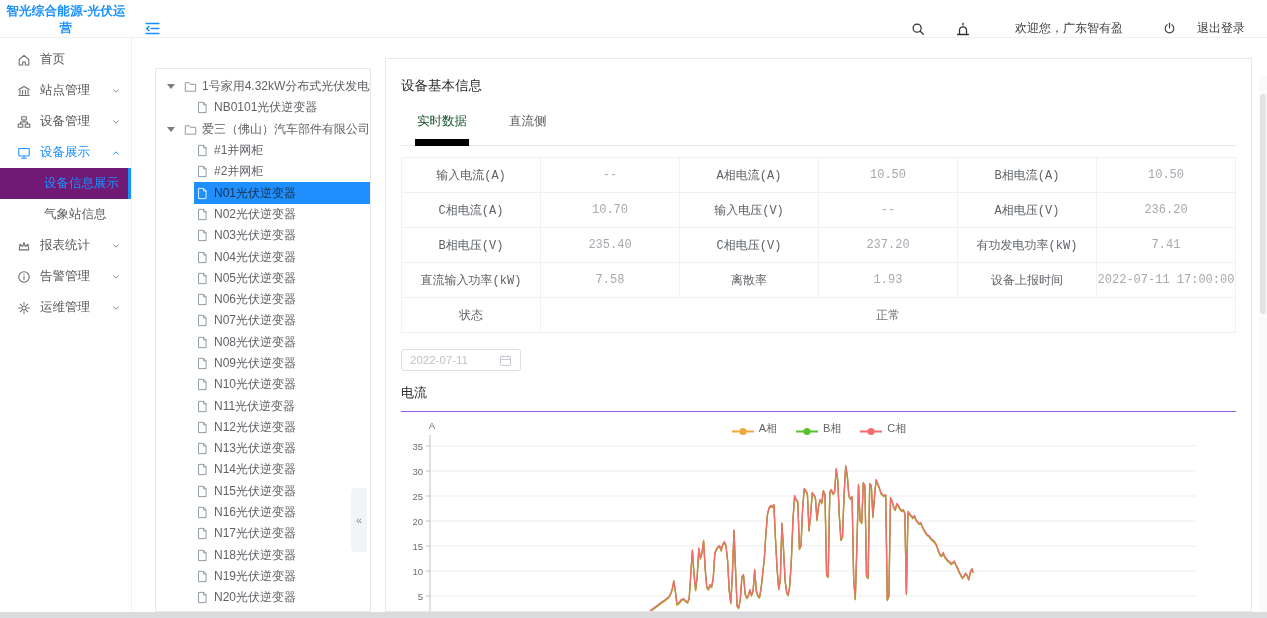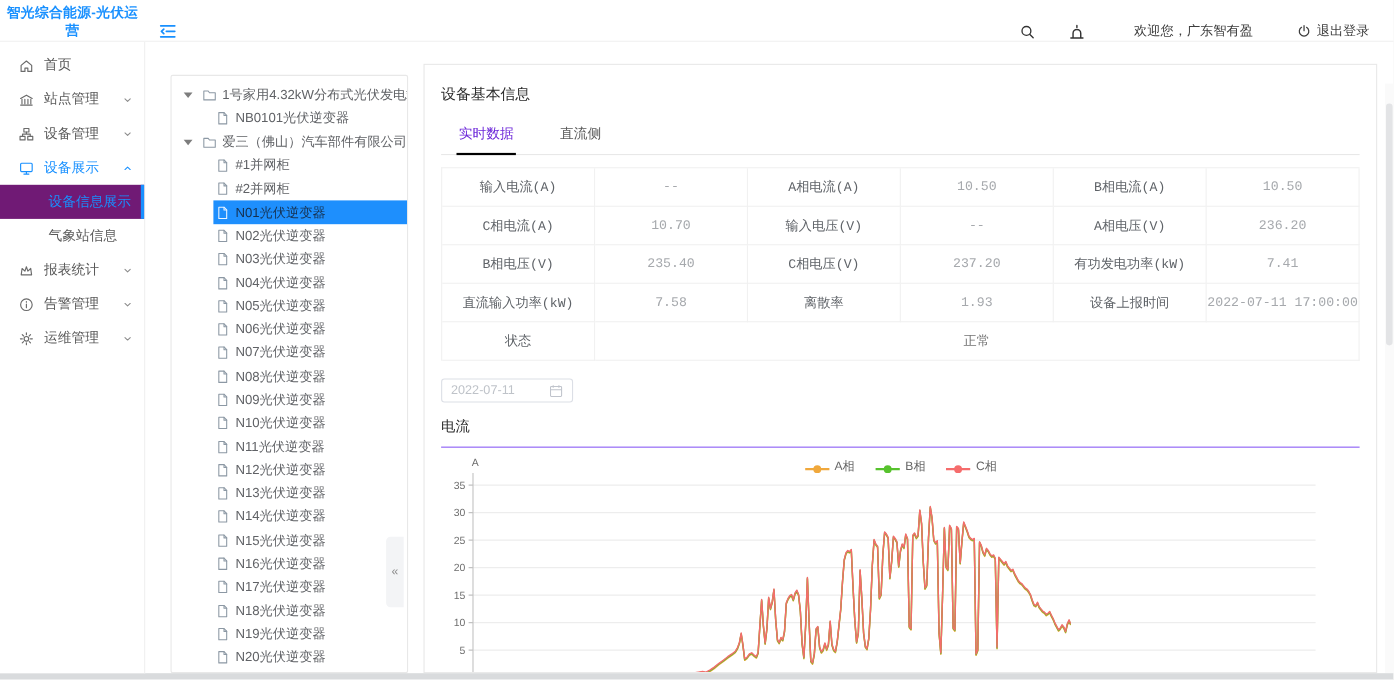--- a/index.html
+++ b/index.html
@@ -7,21 +7,21 @@
   body { font-family:"Liberation Sans","DejaVu Sans",sans-serif; }
   #page { position:relative; width:1267px; height:618px; background:#fff; overflow:hidden; font-size:12px; color:#595959; }
 
   
   #header { position:absolute; top:0; left:0; right:0; height:38px; background:#fff; border-bottom:1px solid #f0f0f0; display:flex; align-items:flex-end; z-index:6; }
   .logo { width:132px; text-align:center; color:#1890ff; font-weight:bold; font-size:12.5px; letter-spacing:.3px; }
   .fold-btn { margin-left:12px; color:#1890ff; display:flex; cursor:pointer; }
   .header-right { margin-left:auto; display:flex; align-items:center; padding-right:22px; color:#3c3c3c; }
   .hicon { color:#333; display:flex; margin-left:30px; cursor:pointer; }
   .welcome { margin-left:44px; font-size:12px; color:#3c3c3c; }
-  .logout { margin-left:40px; display:flex; align-items:center; gap:5px; color:#3c3c3c; cursor:pointer; }
+  .logout { margin-left:40px; display:flex; align-items:center; gap:21px; color:#3c3c3c; cursor:pointer; }
 
   
   #sidebar { position:absolute; top:38px; left:0; width:132px; bottom:6px; background:#fff; border-right:1px solid #f0f0f0; padding-top:6px; z-index:5; }
   .mi { height:31px; display:flex; align-items:center; padding:0 10px 0 17px; font-size:12.5px; color:#595959; cursor:pointer; }
   .mi .mi-ic { display:flex; margin-right:9px; color:#6b6b6b; }
   .mi .chev { margin-left:auto; display:flex; color:#8c8c8c; }
   .mi.parent-active { color:#1890ff; }
   .mi.parent-active .mi-ic, .mi.parent-active .chev { color:#1890ff; }
   .smi { height:31px; display:flex; align-items:center; padding-left:44px; font-size:12.5px; color:#595959; cursor:pointer; position:relative; }
   .smi.active { background:#701a75; color:#1890ff; }
@@ -41,21 +41,21 @@
   .tnode-inner svg { flex:none; color:#8c98a4; }
   .tnode-inner.selected { background:#1e8ffd; color:#16304e; }
   .tnode-inner.selected svg { color:#eaf4ff; }
   #collapse-handle { position:absolute; right:3px; top:419px; width:16px; height:64px; background:#f3f4f6; border-radius:4px 0 0 4px; display:flex; align-items:center; justify-content:center; color:#8c8c8c; font-size:11px; cursor:pointer; }
 
   
   #main-card { position:absolute; left:253px; top:20px; width:867px; bottom:6px; background:#fff; border:1px solid #e8e8e8; border-radius:0; overflow:hidden; padding:0 15px; }
   .panel-title { margin-top:18px; font-size:13.5px; color:#2b2b2b; font-weight:500; }
   .tabs { margin-top:13px; border-bottom:1px solid #e8e8e8; display:flex; gap:38px; padding-left:14px; }
   .tab { padding:5px 2px 9px; font-size:12.5px; color:#595959; cursor:pointer; }
-  .tab.active { color:#6d28d9; border-bottom:2px solid #000000; margin-bottom:-1px; }
+  .tab.active { color:#14532d; border-bottom:7px solid #000000; margin-bottom:-1px; }
   .info-table { margin-top:11px; display:grid; grid-template-columns:repeat(6,1fr); border-top:1px solid #f1f1f1; border-left:1px solid #f1f1f1;font-family:Liberation Mono, monospace; }
   .cell { height:35px; border-right:1px solid #f1f1f1; border-bottom:1px solid #f1f1f1; display:flex; align-items:center; justify-content:center; font-size:12px; }
   .cell.lab { color:#5f6368; }
   .cell.val { color:#a6a9ad; }
   .cell.span5 { grid-column:span 5; color:#737373; }
   .date-picker { margin-top:16px; width:120px; height:22px; border:1px solid #dcdfe6; border-radius:3px; display:flex; align-items:center; justify-content:space-between; padding:0 8px; color:#bfc3c9; font-size:11.5px; cursor:pointer; }
   .date-picker svg { color:#c0c4cc; }
   .section-title { margin-top:13px; font-size:13px; color:#2b2b2b; padding-bottom:9px; border-bottom:1px solid #8b5cf6; }
   #chart-wrap { position:relative; height:235px; }
   #chart-legend { position:absolute; top:9px; left:0; right:0; display:flex; justify-content:center; gap:18px; z-index:2; }

